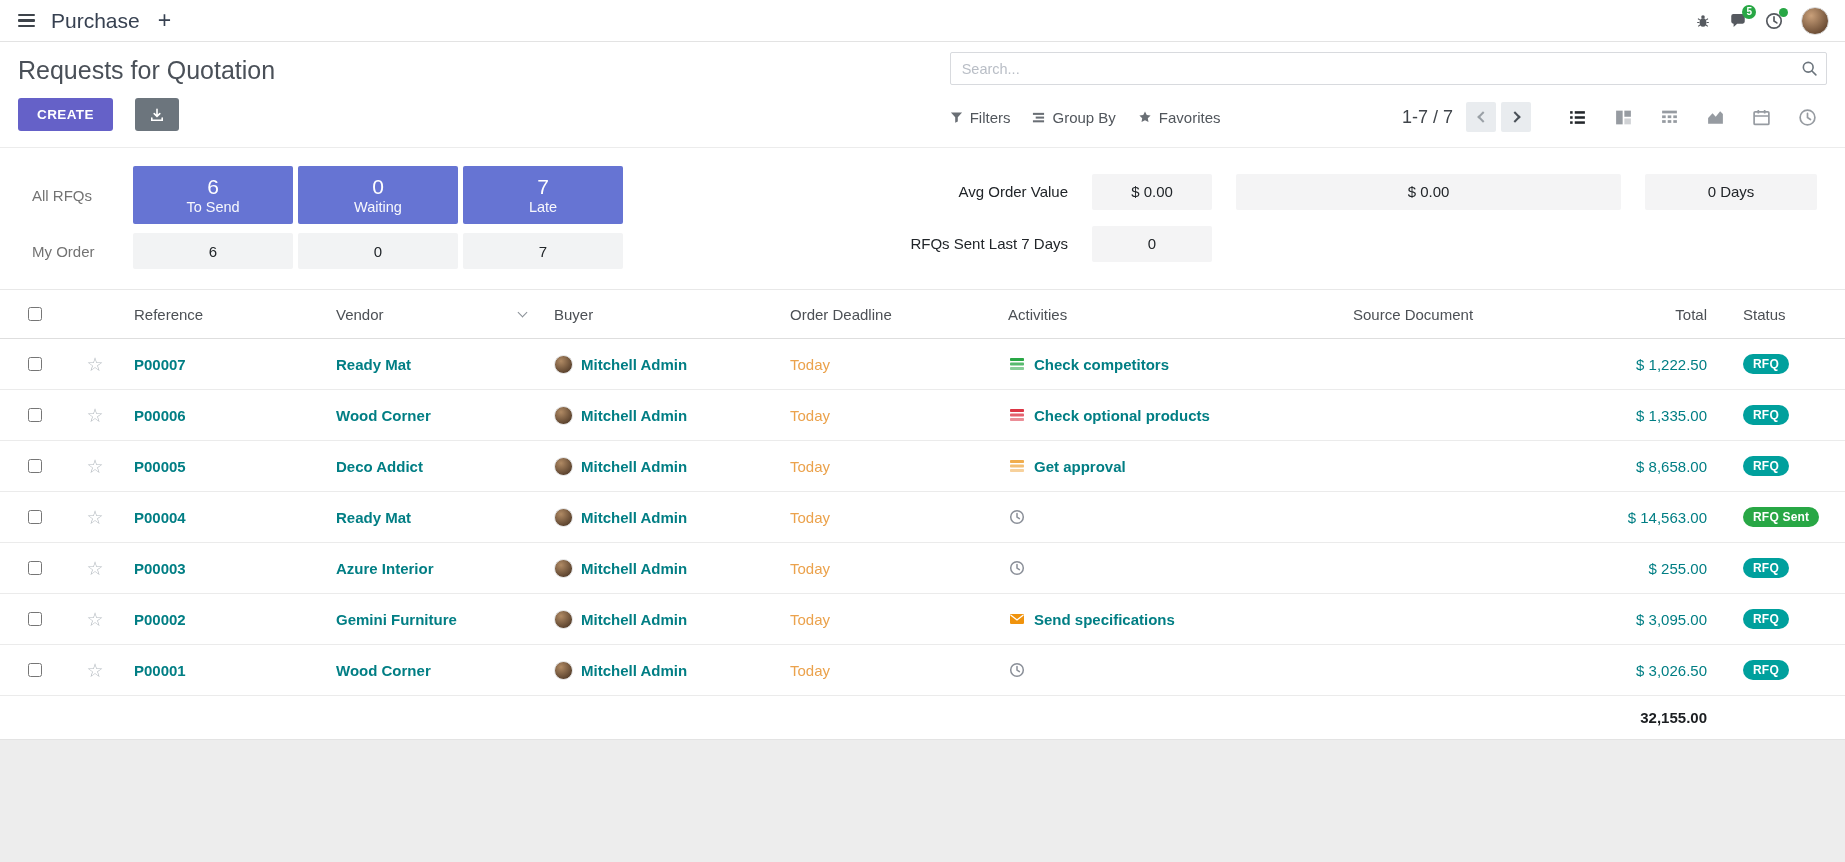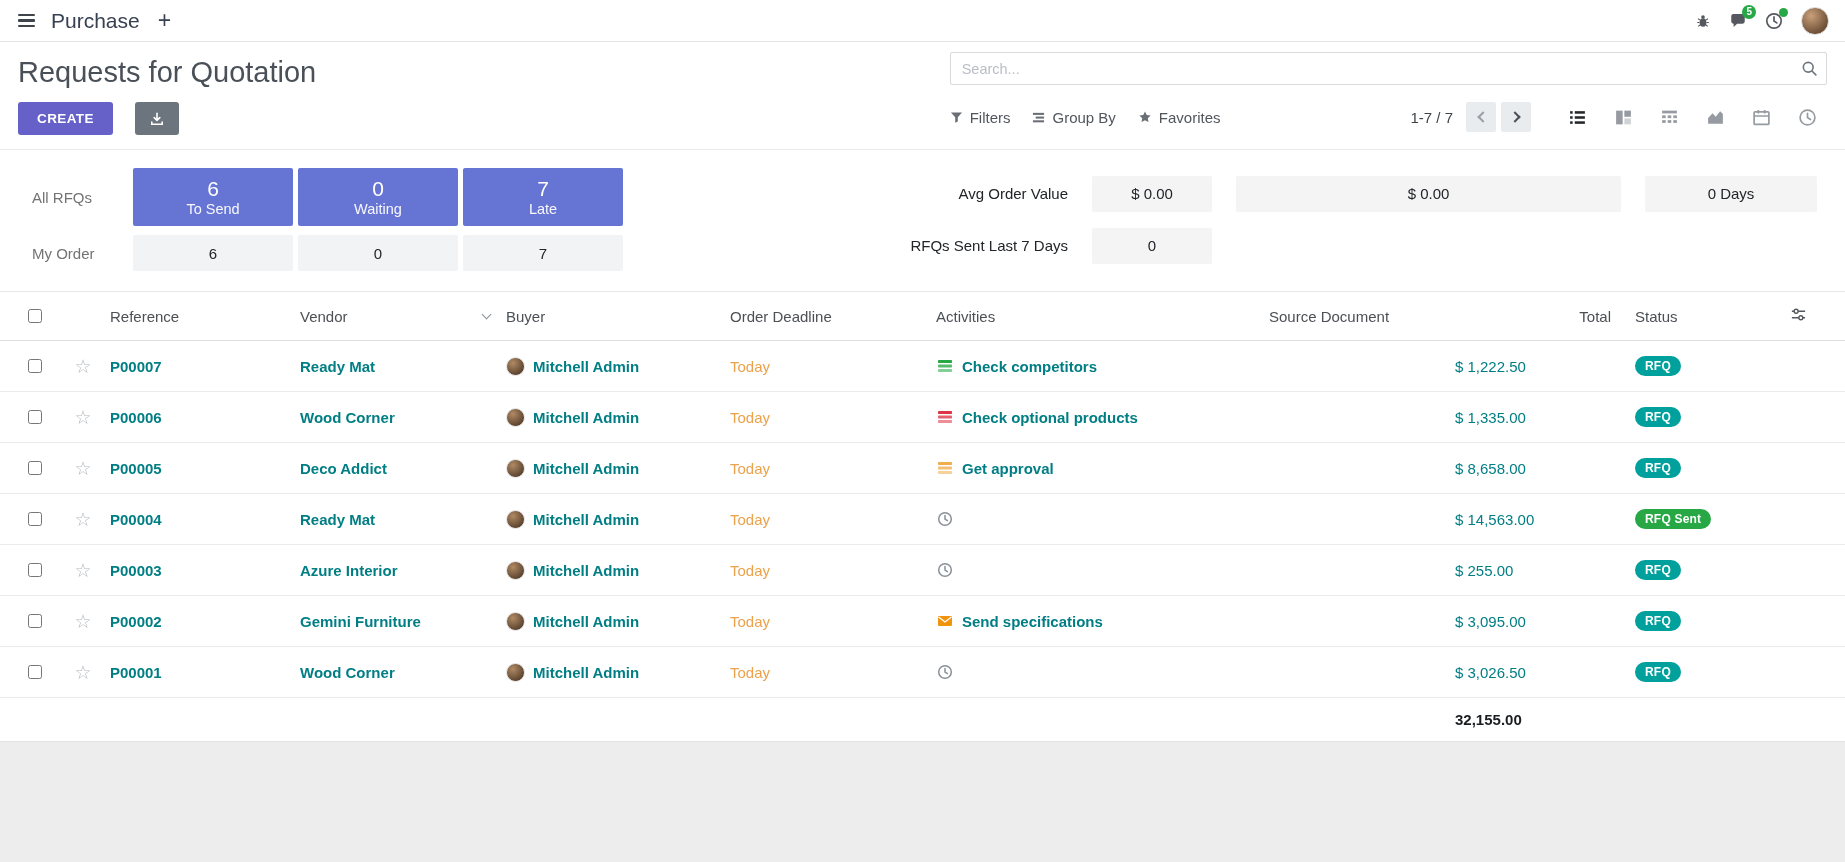--- a/index.html
+++ b/index.html
@@ -18,35 +18,35 @@
   .nav-plus { font-size:23px; color:#374151; cursor:pointer; line-height:1; padding:0 4px; }
   .nav-right { display:flex; align-items:center; gap:18px; }
   .sys-icon { position:relative; color:#55595f; display:flex; align-items:center; cursor:pointer; }
   .count-badge { position:absolute; top:-7px; right:-9px; background:#28a745; color:#fff; font-size:10px; font-weight:700; border-radius:8px; padding:1px 4px; min-width:13px; text-align:center; line-height:1.2; }
   .dot-badge { position:absolute; top:-4px; right:-5px; width:9px; height:9px; border-radius:50%; background:#28a745; }
   .avatar { width:28px; height:28px; border-radius:50%; background:radial-gradient(circle at 35% 30%, #c9a07a, #6b4c34 75%); border:1px solid #d9d9d9; cursor:pointer; }
 
   
   .control-panel { background:#fff; display:flex; gap:26px; padding:10px 18px 14px 18px; border-bottom:1px solid #ececec; flex-shrink:0; }
   .cp-col-left { flex:1; }
-  .cp-title { font-size:29px; font-weight:400; color:#4a5058; margin-top:4px; }
+  .cp-title { font-size:25px; font-weight:400; color:#4a5058; margin-top:4px; }
   .cp-buttons { display:flex; gap:22px; margin-top:13px; }
   .btn-primary { background:var(--primary-button,#6561c8); color:#fff; font-size:13.5px; font-weight:600; letter-spacing:.4px; padding:9px 19px; border-radius:3px; }
   .btn-export { background:var(--secondary-button,#6c757d); width:44px; border-radius:3px; display:flex; align-items:center; justify-content:center; color:#fff; }
   .cp-col-right { width:48.5%; }
   .search-bar { position:relative; }
   .search-bar input { width:100%; height:33px; border:1px solid #d8dade; border-radius:2px; padding:4px 34px 4px 11px; font-size:14.5px; color:#333; outline:none; }
   .search-bar input::placeholder { color:#b9bec6; }
   .search-icon { position:absolute; right:9px; top:8px; color:#6c757d; }
   .cp-options { display:flex; align-items:center; justify-content:space-between; margin-top:16px; }
   .search-options { display:flex; align-items:center; gap:22px; }
   .search-options button { display:flex; align-items:center; gap:7px; font-size:15px; color:#51565c; }
   .search-options .opt-icon { color:#6a6f75; display:flex; }
   .pager { display:flex; align-items:center; gap:5px; margin-left:auto; margin-right:26px; }
-  .pager-text { font-size:15px; color:#3f444a; margin-right:8px; }
+  .pager-text { font-size:18px; color:#3f444a; margin-right:8px; }
   .pager-btn { width:30px; height:30px; background:#e9ecef; border-radius:2px; display:flex; align-items:center; justify-content:center; }
   .chev { display:inline-block; width:8px; height:8px; border-right:2px solid #495057; border-bottom:2px solid #495057; }
   .chev-left { transform:rotate(135deg); margin-left:3px; border-color:#9aa0a6; }
   .chev-right { transform:rotate(-45deg); margin-right:3px; }
   .view-switcher { display:flex; align-items:center; gap:6px; }
   .vs-btn { width:40px; height:32px; display:flex; align-items:center; justify-content:center; color:#969ba1; }
   .vs-btn.active { color:#23272b; }
 
   
   .dashboard { background:#fff; display:flex; padding:18px 0 20px 0; flex-shrink:0; }
@@ -55,42 +55,42 @@
   .dash-box-blue { background:var(--primary-box,#6674d3); color:#fff; border-radius:2px; display:flex; flex-direction:column; align-items:center; justify-content:center; cursor:pointer; }
   .dash-num { font-size:21px; line-height:1.15; }
   .dash-cap { font-size:14.5px; opacity:.95; }
   .dash-box-gray { background:#f2f3f4; color:#212529; font-size:15px; border-radius:2px; display:flex; align-items:center; justify-content:center; cursor:pointer; }
   .dash-right { flex:1; align-self:center; display:grid; grid-template-columns:1fr 120px 1fr 172px; column-gap:24px; row-gap:16px; align-items:center; padding:0 28px 0 60px; }
   .stat-label { font-size:15px; color:#212529; text-align:right; }
   .stat-value { background:#f4f4f5; height:36px; border-radius:2px; display:flex; align-items:center; justify-content:center; font-size:15px; color:#212529; }
 
   
   .list-table { background:#fff; flex-shrink:0; }
-  .trow { display:grid; grid-template-columns:56px 54px 190px 206px 224px 206px 333px 186px 166px 130px 1fr; align-items:center; height:51px; border-bottom:1px solid #ebebeb; background:#fff; }
+  .trow { display:grid; grid-template-columns:56px 54px 190px 206px 224px 206px 333px 186px 166px 130px 1fr; align-items:center; height:51px; border-bottom:1px solid #ebebeb; background:#fff;gap:12px; }
   .thead { height:50px; border-top:1px solid #e8e8e8; border-bottom:1px solid #dedede; }
   .cell { font-size:15px; overflow:hidden; white-space:nowrap; }
   .th { color:#4c5055; font-weight:500; cursor:pointer; display:flex; align-items:center; }
   .c-check { padding-left:28px; display:flex; align-items:center; }
   .c-check input { width:14px; height:14px; cursor:pointer; }
   .c-star { display:flex; justify-content:center; }
   .star { font-size:19px; color:#b3b9bf; cursor:pointer; line-height:1; }
   .c-ref a, .c-vendor a, .c-buyer a { color:var(--link-teal,#017e84); }
   .c-buyer { display:flex; align-items:center; gap:8px; }
   .avatar-sm { width:19px; height:19px; border-radius:50%; background:radial-gradient(circle at 35% 30%, #b08a64, #58402c 78%); flex-shrink:0; border:1px solid #e0e0e0; }
   .c-deadline span { color:var(--deadline-orange,#eba24c); }
   .c-activity { display:flex; align-items:center; gap:9px; }
   .act-label { color:var(--link-teal,#017e84); }
   .act-icon { width:17px; height:17px; display:flex; align-items:center; justify-content:center; cursor:pointer; }
   .act-icon svg { display:none; width:16px; height:16px; }
   .t-list-green .icon-list { display:block; color:#28a745; }
   .t-list-red .icon-list { display:block; color:#dc3545; }
   .t-list-yellow .icon-yellow, .t-list-yellow .icon-list { display:block; color:#f0ad4e; }
   .t-envelope .icon-envelope { display:block; color:#f0930d; }
   .t-clock .icon-clock { display:block; color:#8a8f98; }
-  .c-total { text-align:left; padding-right:10px; color:var(--link-teal,#017e84); justify-content:flex-end; }
+  .c-total { text-align:right; padding-right:10px; color:var(--link-teal,#017e84); justify-content:flex-end; }
   .th.c-total { color:#4c5055; display:flex; }
   .c-status { padding-left:14px; }
   .badge { display:inline-block; font-size:12px; font-weight:700; color:#fff; padding:3px 10px; border-radius:11px; letter-spacing:.2px; }
   .badge-teal { background:var(--badge-teal,#00a09d); }
   .badge-green { background:var(--badge-green,#28a745); }
   .c-settings { display:flex; justify-content:center; color:#55595f; }
   .tfoot { height:44px; border-bottom:1px solid #e3e3e3; }
   .tfoot .c-total { font-weight:700; color:#1b1e21; }
   .sort-caret { width:7px; height:7px; border-right:1.6px solid #8a9097; border-bottom:1.6px solid #8a9097; transform:rotate(45deg); margin-left:auto; margin-right:16px; margin-top:-4px; }
   .filler { flex:1; background:#ededed; }

